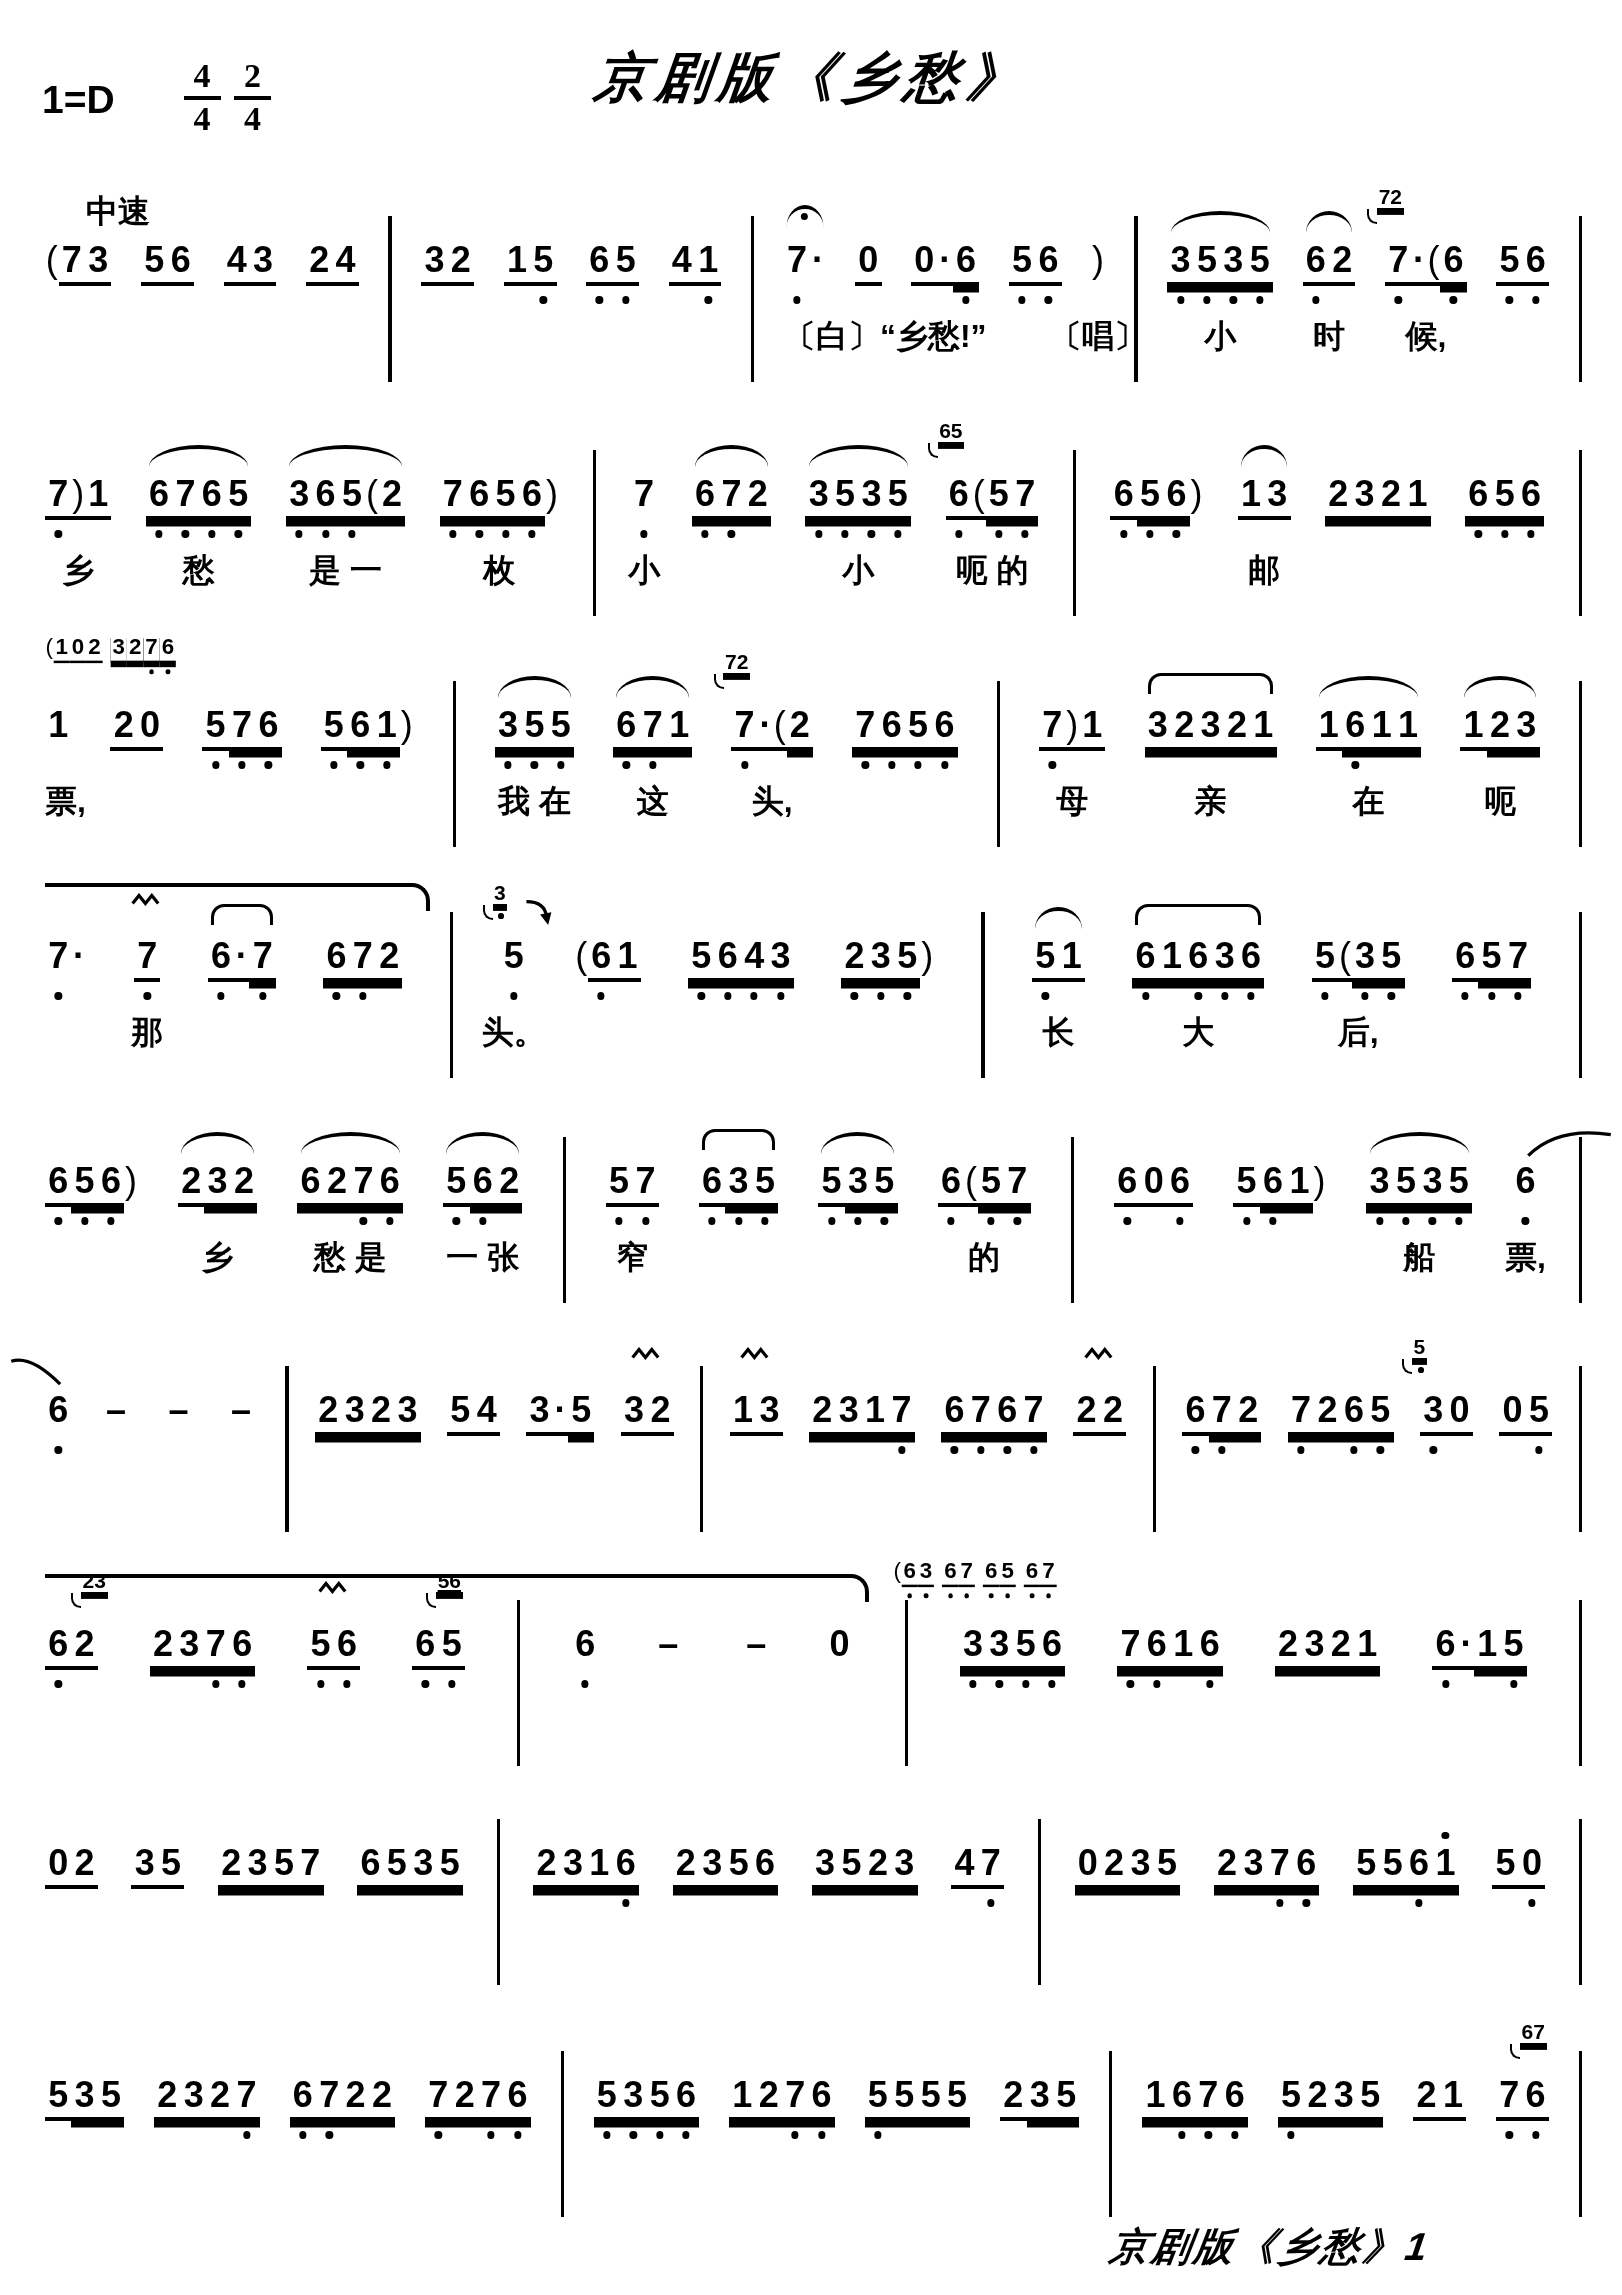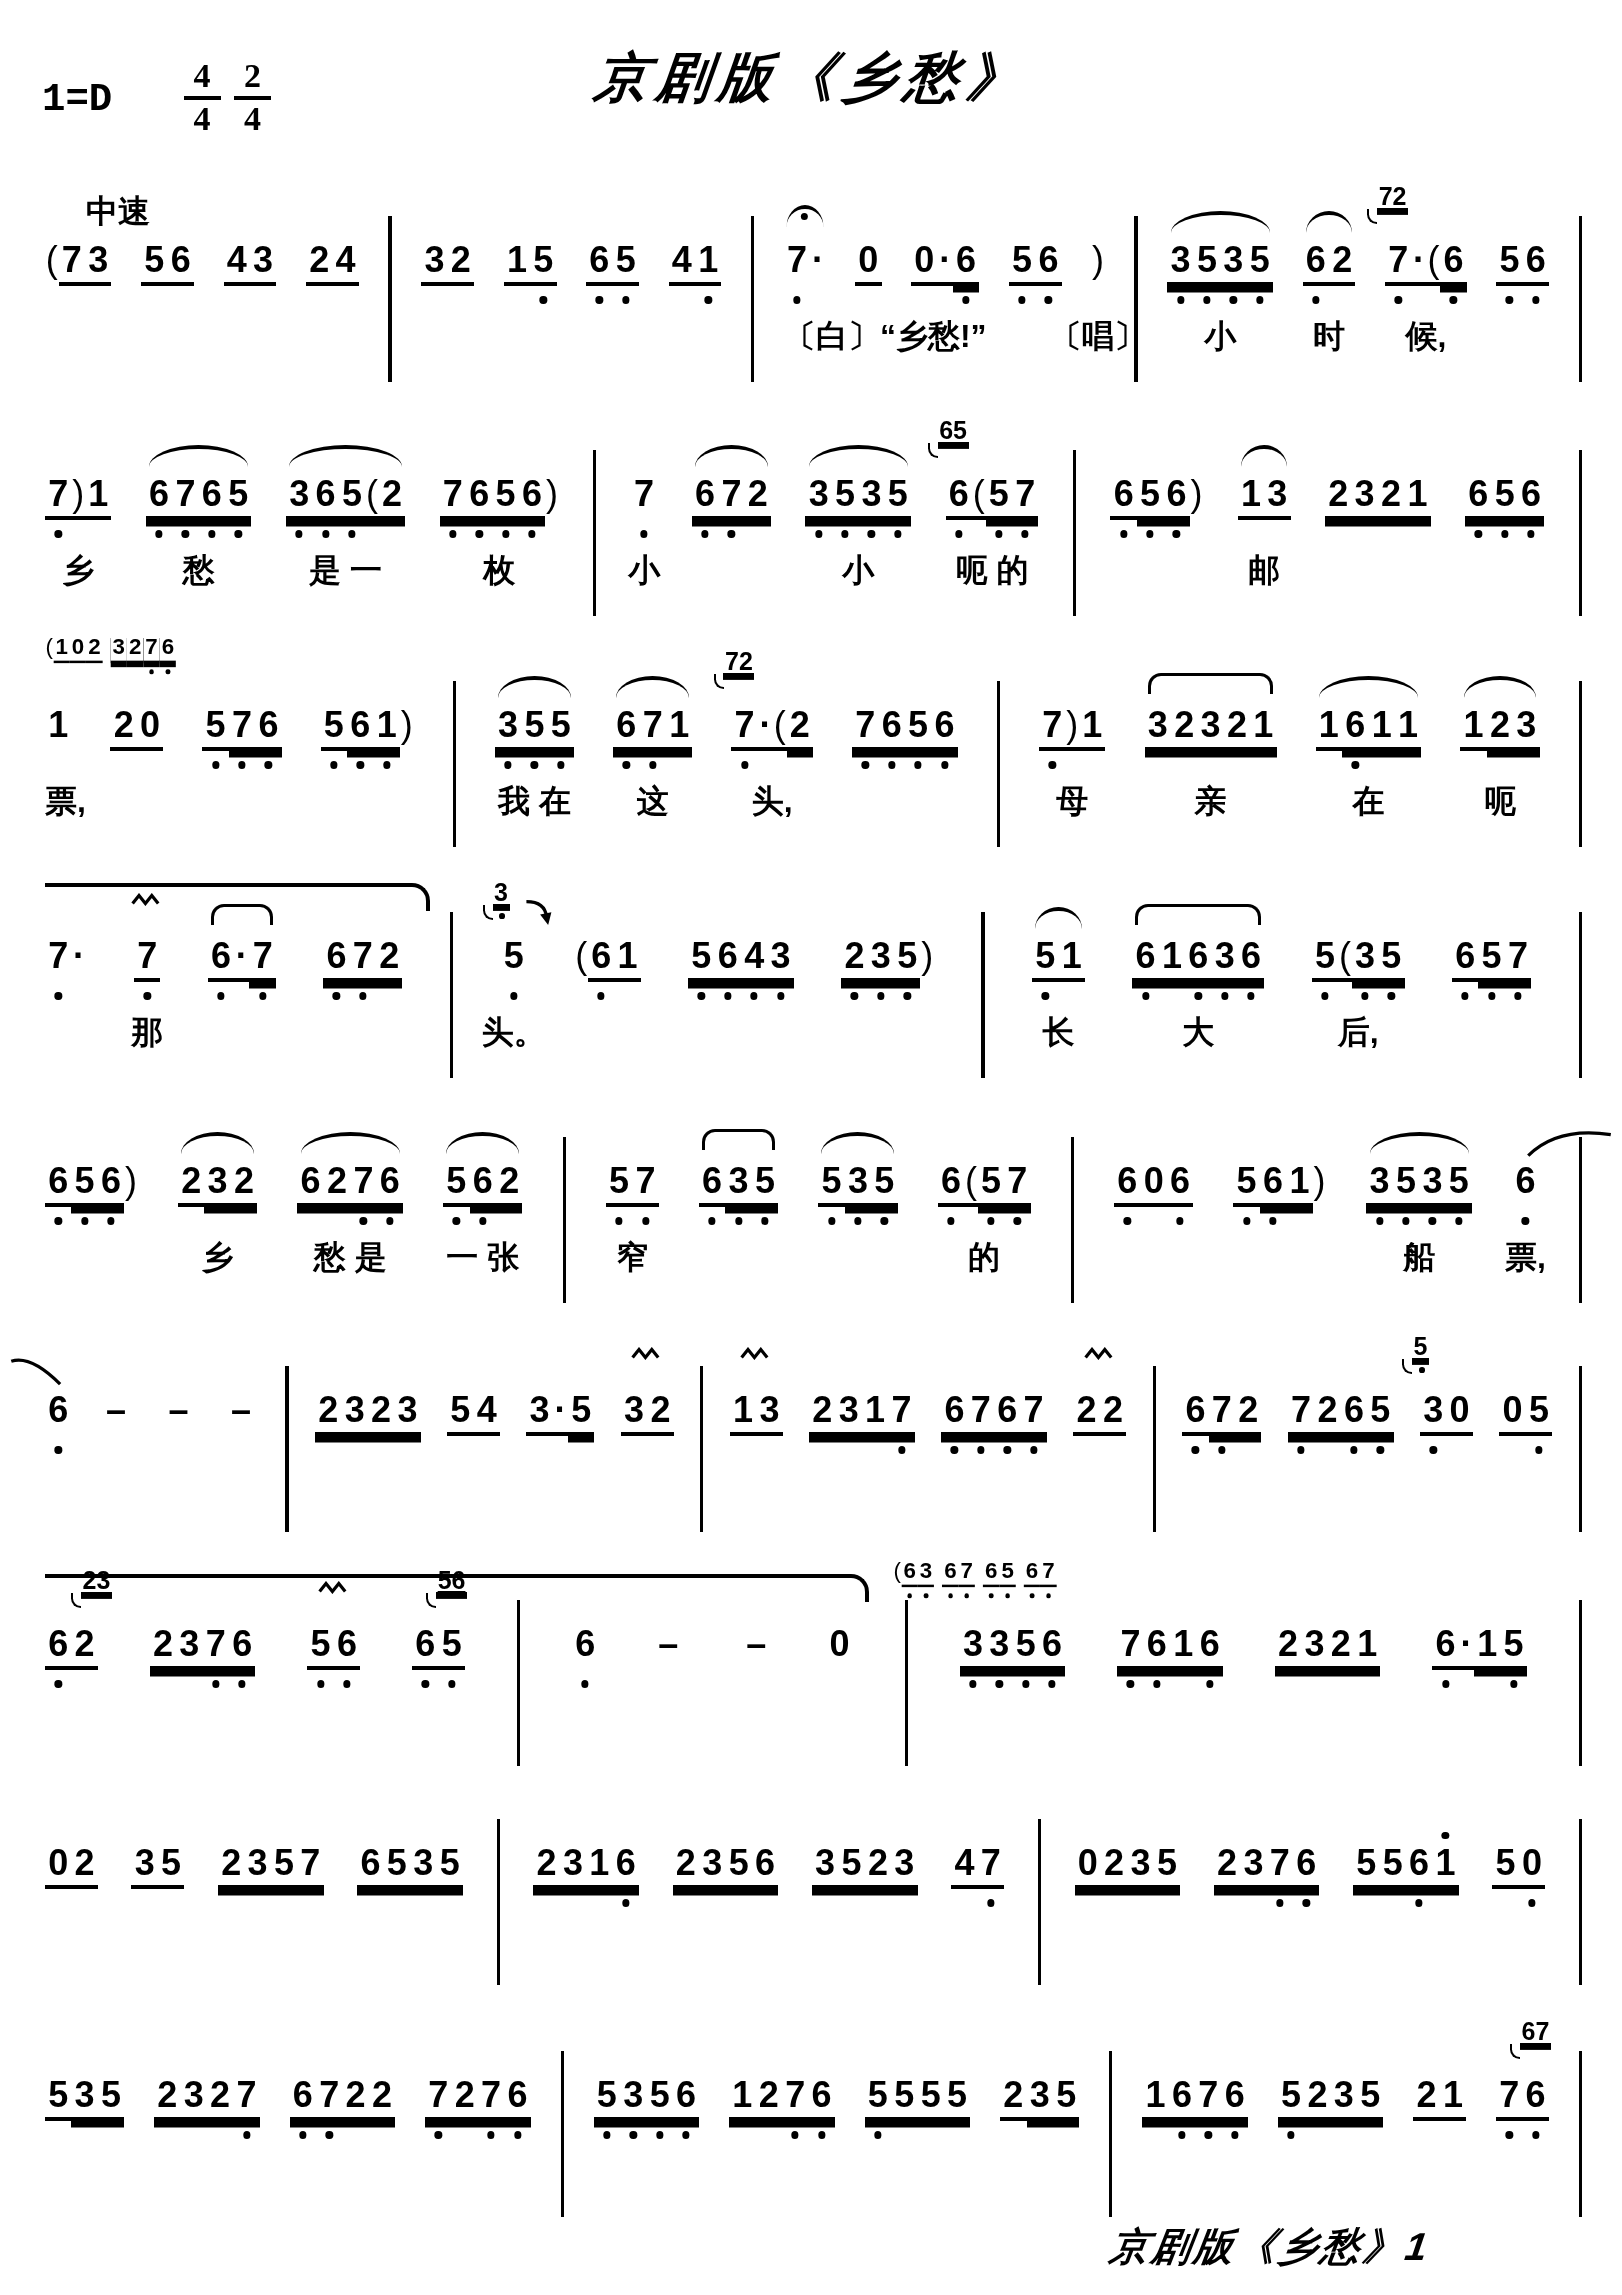--- a/index.html
+++ b/index.html
@@ -1,20 +1,20 @@
 <!DOCTYPE html>
 <html style="font-size:13px"><head>
 <meta charset="utf-8">
 <style>
   html,body{margin:0;padding:0;background:#e8e8e8;}
   .page{position:relative;width:1623px;height:2295px;background:#ffffff;
         font-family:"Liberation Sans","DejaVu Sans",sans-serif;color:#000;overflow:hidden;}
 
   
-  .keysig{position:absolute;left:42px;top:78px;font-family:Liberation Mono, monospace;
+  .keysig{position:absolute;left:42px;top:78px;font-family:Liberation Sans, sans-serif;
           font-weight:700;font-size:39px;}
   .meters{position:absolute;left:180px;top:58px;display:flex;gap:6.5px;}
   .frac{display:flex;flex-direction:column;align-items:center;width:44px;
         font-family:"Liberation Serif",serif;font-weight:700;font-size:34px;line-height:36px;}
   .frac .fbar{width:37px;height:4px;background:#000;margin:1.6px 0;}
   .title{position:absolute;left:0;right:0;top:42px;text-align:center;
          font-size:54px;font-weight:800;font-style:italic;letter-spacing:8px;transform:skewX(-6deg);}
   .singer{position:absolute;left:0;right:0;top:128px;text-align:center;font-size:36px;font-weight:600;letter-spacing:4.9px;}
   .tempo{position:absolute;left:86px;top:190px;font-size:32px;font-weight:600;}
 
@@ -39,21 +39,21 @@
   .lyr.la{left:0;transform:none;}
   .slur{position:absolute;left:3.2px;right:3.2px;top:-28px;height:18px;
         border-top:4px solid #000;border-radius:50%/100% 100% 0 0;}
   .slurf{position:absolute;left:3.2px;right:3.2px;top:-31px;height:18px;
          border:3.2px solid #000;border-bottom:none;border-radius:13px 13px 0 0;}
   .ferm{position:absolute;top:-34px;left:50%;transform:translateX(-50%);
         width:37px;height:18px;border-top:4px solid #000;border-radius:50% 50% 0 0/100% 100% 0 0;}
   .ferm::after{content:"";position:absolute;left:50%;top:4px;transform:translateX(-50%);
                width:7.3px;height:7.3px;border-radius:50%;background:#000;}
   .morn{position:absolute;top:-42px;left:50%;transform:translateX(-50%);line-height:0;}
-  .grace{position:absolute;top:-54px;font-size:25px;line-height:23px;font-weight:700;
+  .grace{position:absolute;top:-54px;font-size:21px;line-height:23px;font-weight:700;
          border-bottom:2.4px solid #000;box-shadow:0 4.9px 0 #000;padding:0 1.6px;}
   .grace::after{content:"";position:absolute;left:-9.7px;bottom:-16px;width:8px;height:13px;
                 border-left:2.4px solid #000;border-bottom:2.4px solid #000;border-bottom-left-radius:9.7px;}
   .gdot{position:absolute;left:40%;bottom:-14.6px;width:5.7px;height:5.7px;border-radius:50%;background:#000;}
   .arrw{position:absolute;top:-36px;right:-26px;line-height:0;}
   .tier{position:absolute;top:-37px;right:-75px;line-height:0;}
   .tiel{position:absolute;top:-36px;left:-37px;line-height:0;}
   .gl{position:absolute;display:flex;gap:13px;transform:scale(0.62);transform-origin:left top;}
   .hl{position:absolute;border-top:4.9px solid #000;}
   .hl.hook{height:24px;border-right:4.9px solid #000;border-top-right-radius:18px;}

